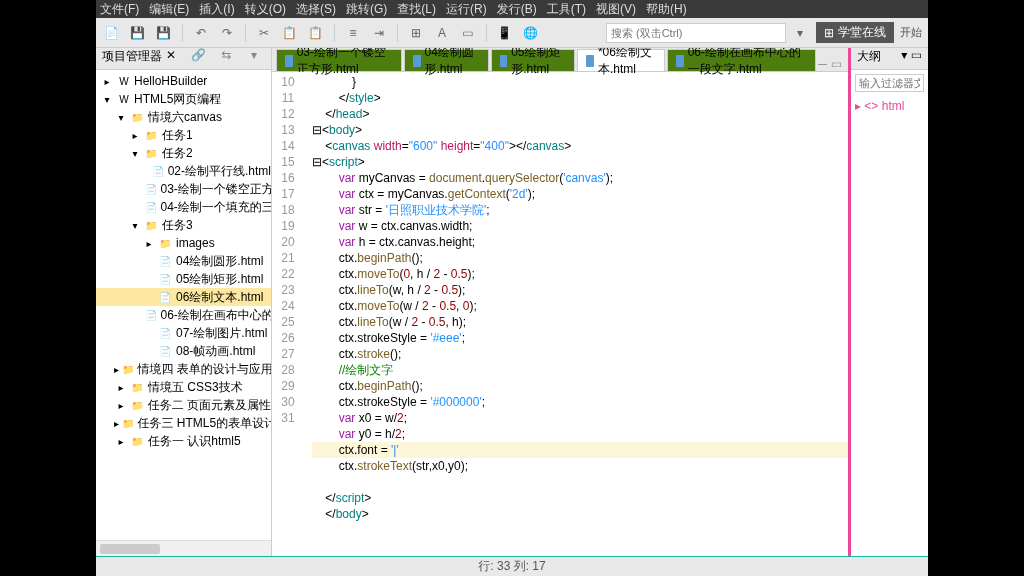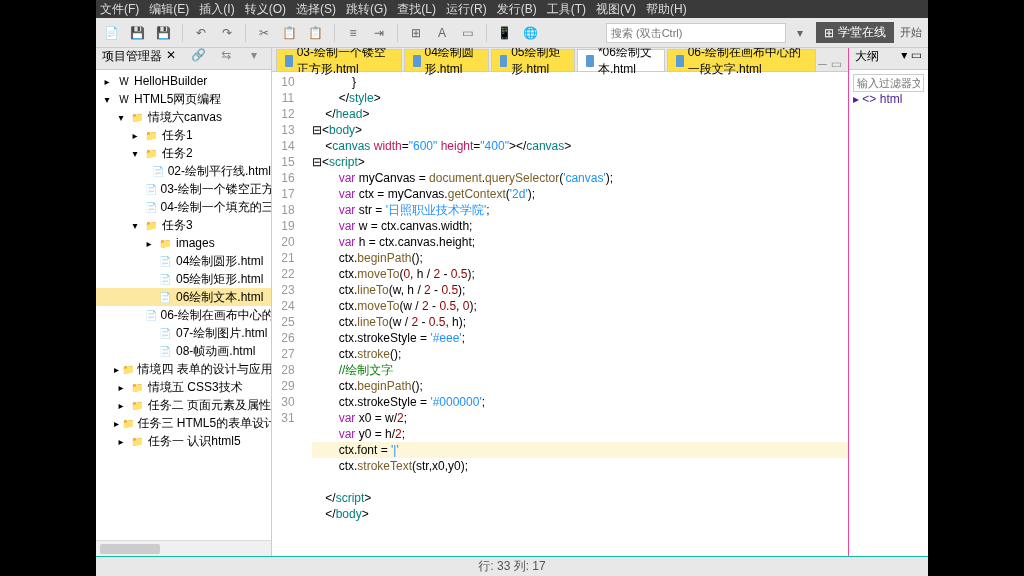--- a/index.html
+++ b/index.html
@@ -18,37 +18,37 @@
 .panel-hdr{background:#e8e8e8;height:22px;display:flex;padding:0 6px;border-bottom:1px solid #ccc;font-size:11px}
 .panel-hdr .ico{width:14px;height:14px;margin-left:auto;color:#888}
 .tree{flex:1;overflow:auto;padding:2px 0;font-size:11px}
 .tree-item{display:flex;align-items:center;height:18px;padding-left:4px;cursor:default;white-space:nowrap}
 .tree-item.sel{background:#fce8a0}
 .tree-ico{width:14px;height:14px;margin-right:3px;display:inline-flex;align-items:center;justify-content:center;font-size:10px}
 .sb-scroll{height:16px;background:#f0f0f0;border-top:1px solid #ddd;position:relative}
 .sb-thumb{position:absolute;left:4px;width:60px;height:10px;top:3px;background:#ccc;border-radius:2px}
 .editor-area{flex:1;display:flex;flex-direction:column;background:#fff}
 .tabs{height:24px;background:#e8e8e8;display:flex;align-items:flex-end;border-bottom:1px solid #ccc;padding-left:4px;gap:2px}
-.tab{height:22px;background:#fde047;border:1px solid #ccc;border-bottom:none;padding:0 8px;display:flex;align-items:center;gap:4px;font-size:11px;cursor:default}
+.tab{height:22px;background:#4d7c0f;border:1px solid #ccc;border-bottom:none;padding:0 8px;display:flex;align-items:center;gap:4px;font-size:11px;cursor:default}
 .tab.active{background:#fff}
 .tab-ico{width:12px;height:12px;background:#5b9bd5;border-radius:1px}
 .tabs-end{margin-left:auto;display:flex;gap:4px;padding-right:6px;color:#888}
 .code{flex:1;display:flex;overflow:auto;font-family:Consolas,monospace;font-size:13px;line-height:16px}
 .gutter{width:40px;text-align:center;color:#999;padding:2px 8px 2px 0;background:#fff;user-select:none}
 .lines{flex:1;padding:2px 0;white-space:pre}
 .ln{height:16px}
 .ln.hl{background:#fdf6d9}
 .kw{color:#a21caf}
 .tag{color:#008080}
 .attr{color:#be185d}
 .str{color:#1e90ff}
 .num{color:#8b0000}
 .fn{color:#795e26}
 .cm{color:#008000}
-.right{width:80px;background:#fff;border-left:1px solid #ec4899;display:flex;flex-direction:column}
+.right{width:80px;background:#fff;border-left:3px solid #ec4899;display:flex;flex-direction:column}
 .right .panel-hdr{justify-content:space-between}
 .right-body{padding:4px;font-size:11px}
 .right-body input{width:100%;border:1px solid #ccc;height:18px;padding:0 3px;font-size:11px}
 .statusbar{height:20px;background:#e8e8e8;border-top:1px solid #14b8a6;display:flex;align-items:center;font-size:11px;color:#555;padding:0 8px}
 .status-center{position:absolute;left:50%;transform:translateX(-50%)}
 .status-right{margin-left:auto;display:flex;gap:10px;align-items:center}
 .link{color:#2a7ab0;text-decoration:underline}
 .ime{color:#2a7ab0;border:1px solid #2a7ab0;border-radius:50%;width:16px;height:16px;display:inline-flex;align-items:center;justify-content:center;font-size:10px}
 </style>
 </head>
@@ -285,21 +285,21 @@
       </div>
     </div>
 
     <div class="right">
       <div class="panel-hdr">
         <span>大纲</span>
         <span>▾ ▭</span>
       </div>
       <div class="right-body">
         <input placeholder="输入过滤器文本" style="">
-        <div style="margin-top:0;color:#4c1d95">▸ &lt;&gt; <span>html</span></div>
+        <div style="margin-top:7px;color:#ec4899">▸ &lt;&gt; <span>html</span></div>
       </div>
     </div>
   </div>
 
   <div class="statusbar">
     <span class="status-center">行: 33 列: 17</span>
   </div>
 </div>
 
 </body></html>

